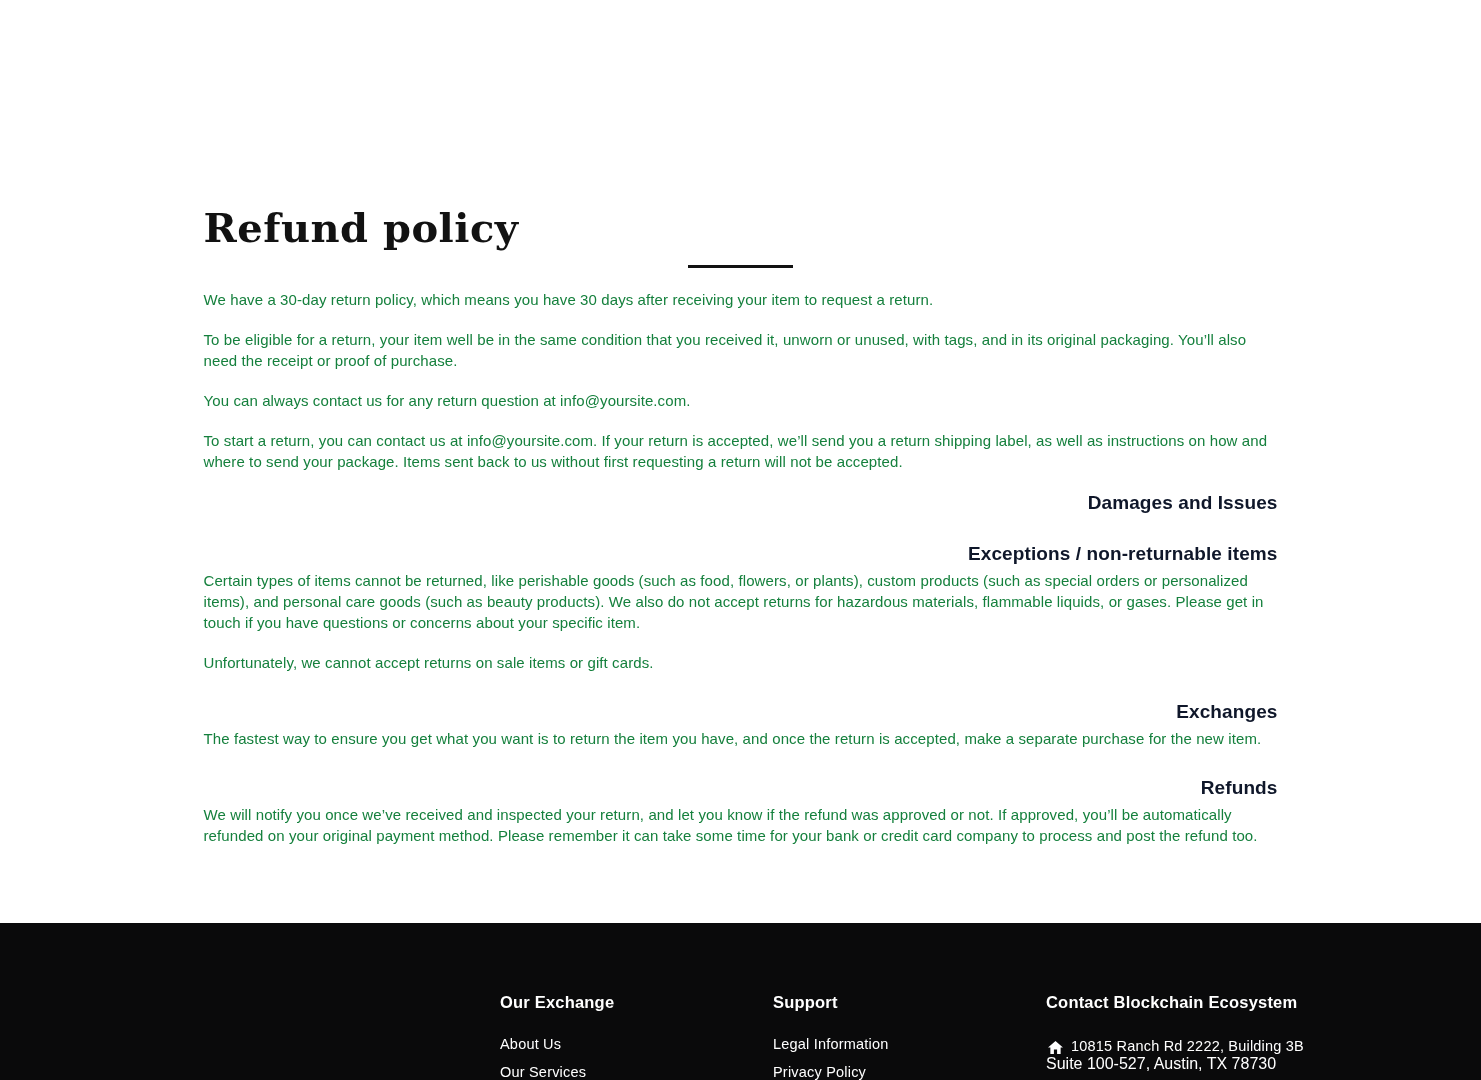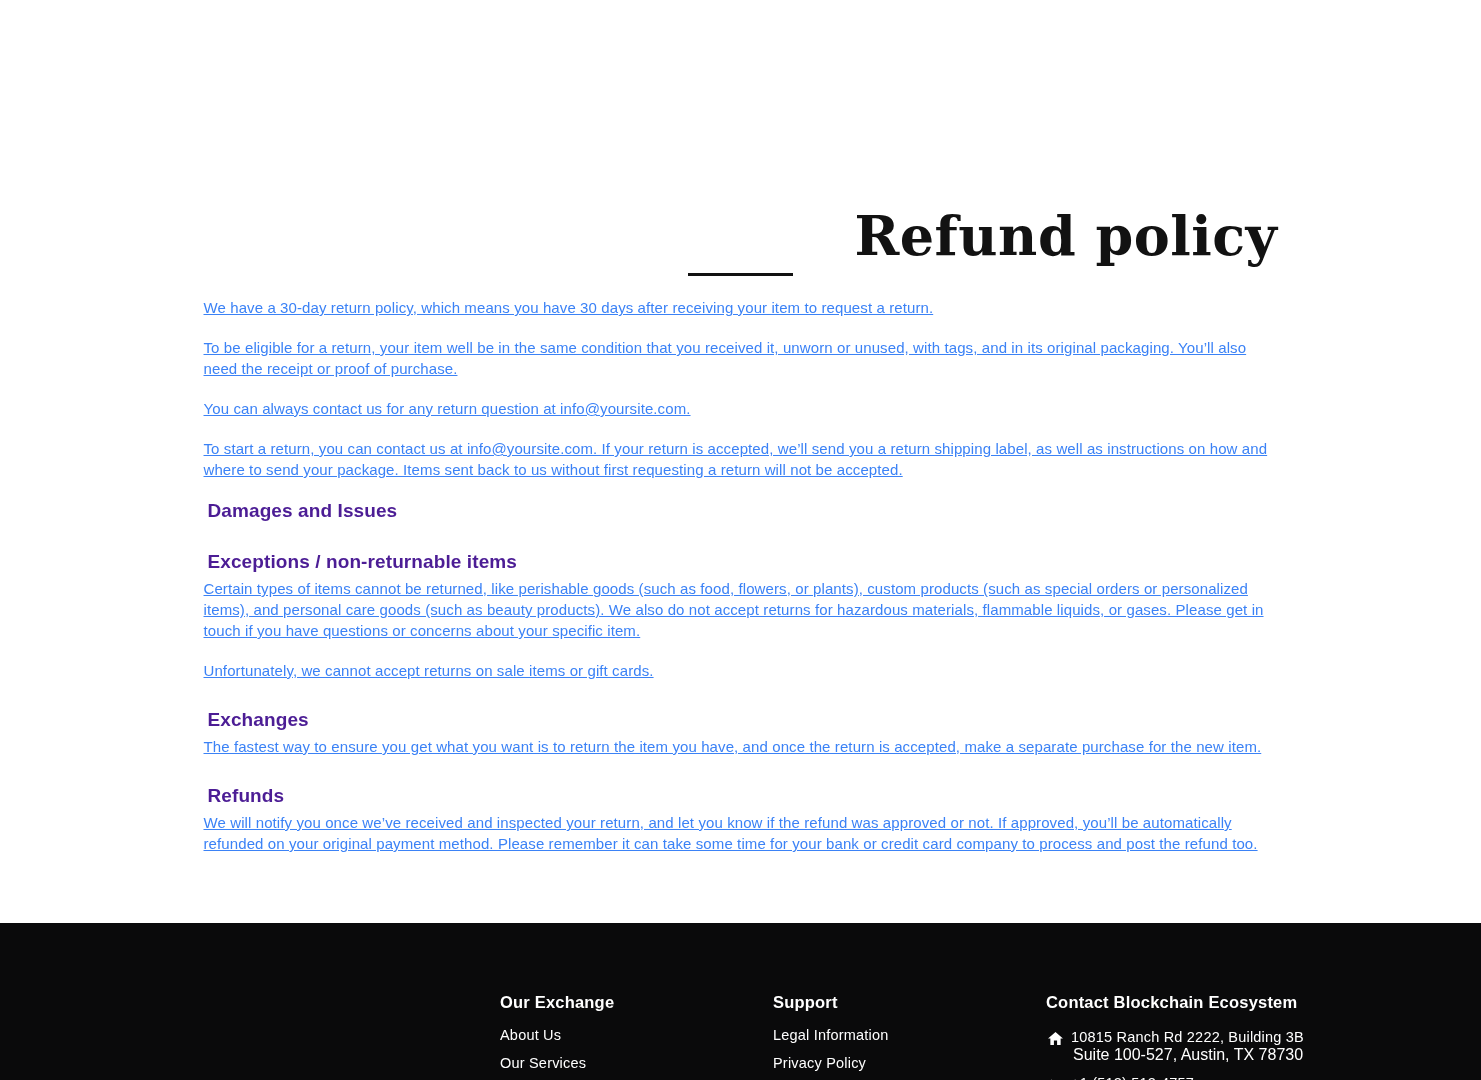--- a/index.html
+++ b/index.html
@@ -11,51 +11,50 @@
     font-family:"Liberation Sans", sans-serif;
     -webkit-font-smoothing:antialiased;
   }
   .main {
     width:1074px;
     margin:0 auto;
     padding-top:204px;
   }
   .page-title {
     font-family:"DejaVu Serif", serif;
-    font-size:54px;
+    font-size:40px;
     font-weight:600;
     line-height:48px;
-    text-align:right;
+    text-align:left;
     color:#121212;
     letter-spacing:0.5px;
-    margin-top:8px;
   }
   .title-divider {
     width:105px;
     height:3px;
     background:#121212;
     margin:13px auto 0;
   }
   .content { margin-top:21px; }
   .content p {
     font-size:15px;
     line-height:21px;
-    color:#3b82f6;
+    color:#15803d;
     margin-bottom:19px;
     letter-spacing:0.1px;
-    text-decoration:underline;
   }
   .content p:last-child { margin-bottom:12px; }
   .content h2 {
     font-size:19px;
     line-height:24px;
     font-weight:700;
-    color:#4c1d95;
-    margin:27px 0 4px 4px;
+    color:#0f172a;
+    margin:27px 0 4px 16px;
     letter-spacing:0.1px;
+    text-align:right;
   }
   .content h2.tight { margin-top:5px; }
   
   .footer {
     position:absolute;
     left:0; top:923px;
     width:1481px;
     height:300px; 
     background:#0a0a0b;
     color:#ffffff;
@@ -64,21 +63,21 @@
     display:flex;
     padding:71px 0 0 500px;
   }
   .footer-col { width:273px; }
   .footer-col.contact { width:auto; }
   .footer-heading {
     font-size:16.5px;
     font-weight:700;
     line-height:17px;
     color:#ffffff;
-    margin-bottom:17px;
+    margin-bottom:26px;
     letter-spacing:0.2px;
   }
   .footer-link {
     display:block;
     font-size:14.5px;
     line-height:15px;
     color:#ffffff;
     text-decoration:none;
     margin-bottom:13px;
     letter-spacing:0.2px;
@@ -91,21 +90,21 @@
     line-height:18px;
     letter-spacing:0.2px;
   }
   .contact-row .icon {
     display:inline-flex;
     width:15px;
     margin:2px 8px 0 2px;
     flex:0 0 auto;
   }
   .contact-address-wrap { margin-bottom:10px; }
-  .addr-line2 { margin-left:27px; }
+  .addr-line2 { }
   .phone-row { margin-top:1px; }
 </style>
 </head>
 <body>
 
 <div class="main">
   <h1 class="page-title">Refund policy</h1>
   <div class="title-divider"></div>
 
   <div class="content">

